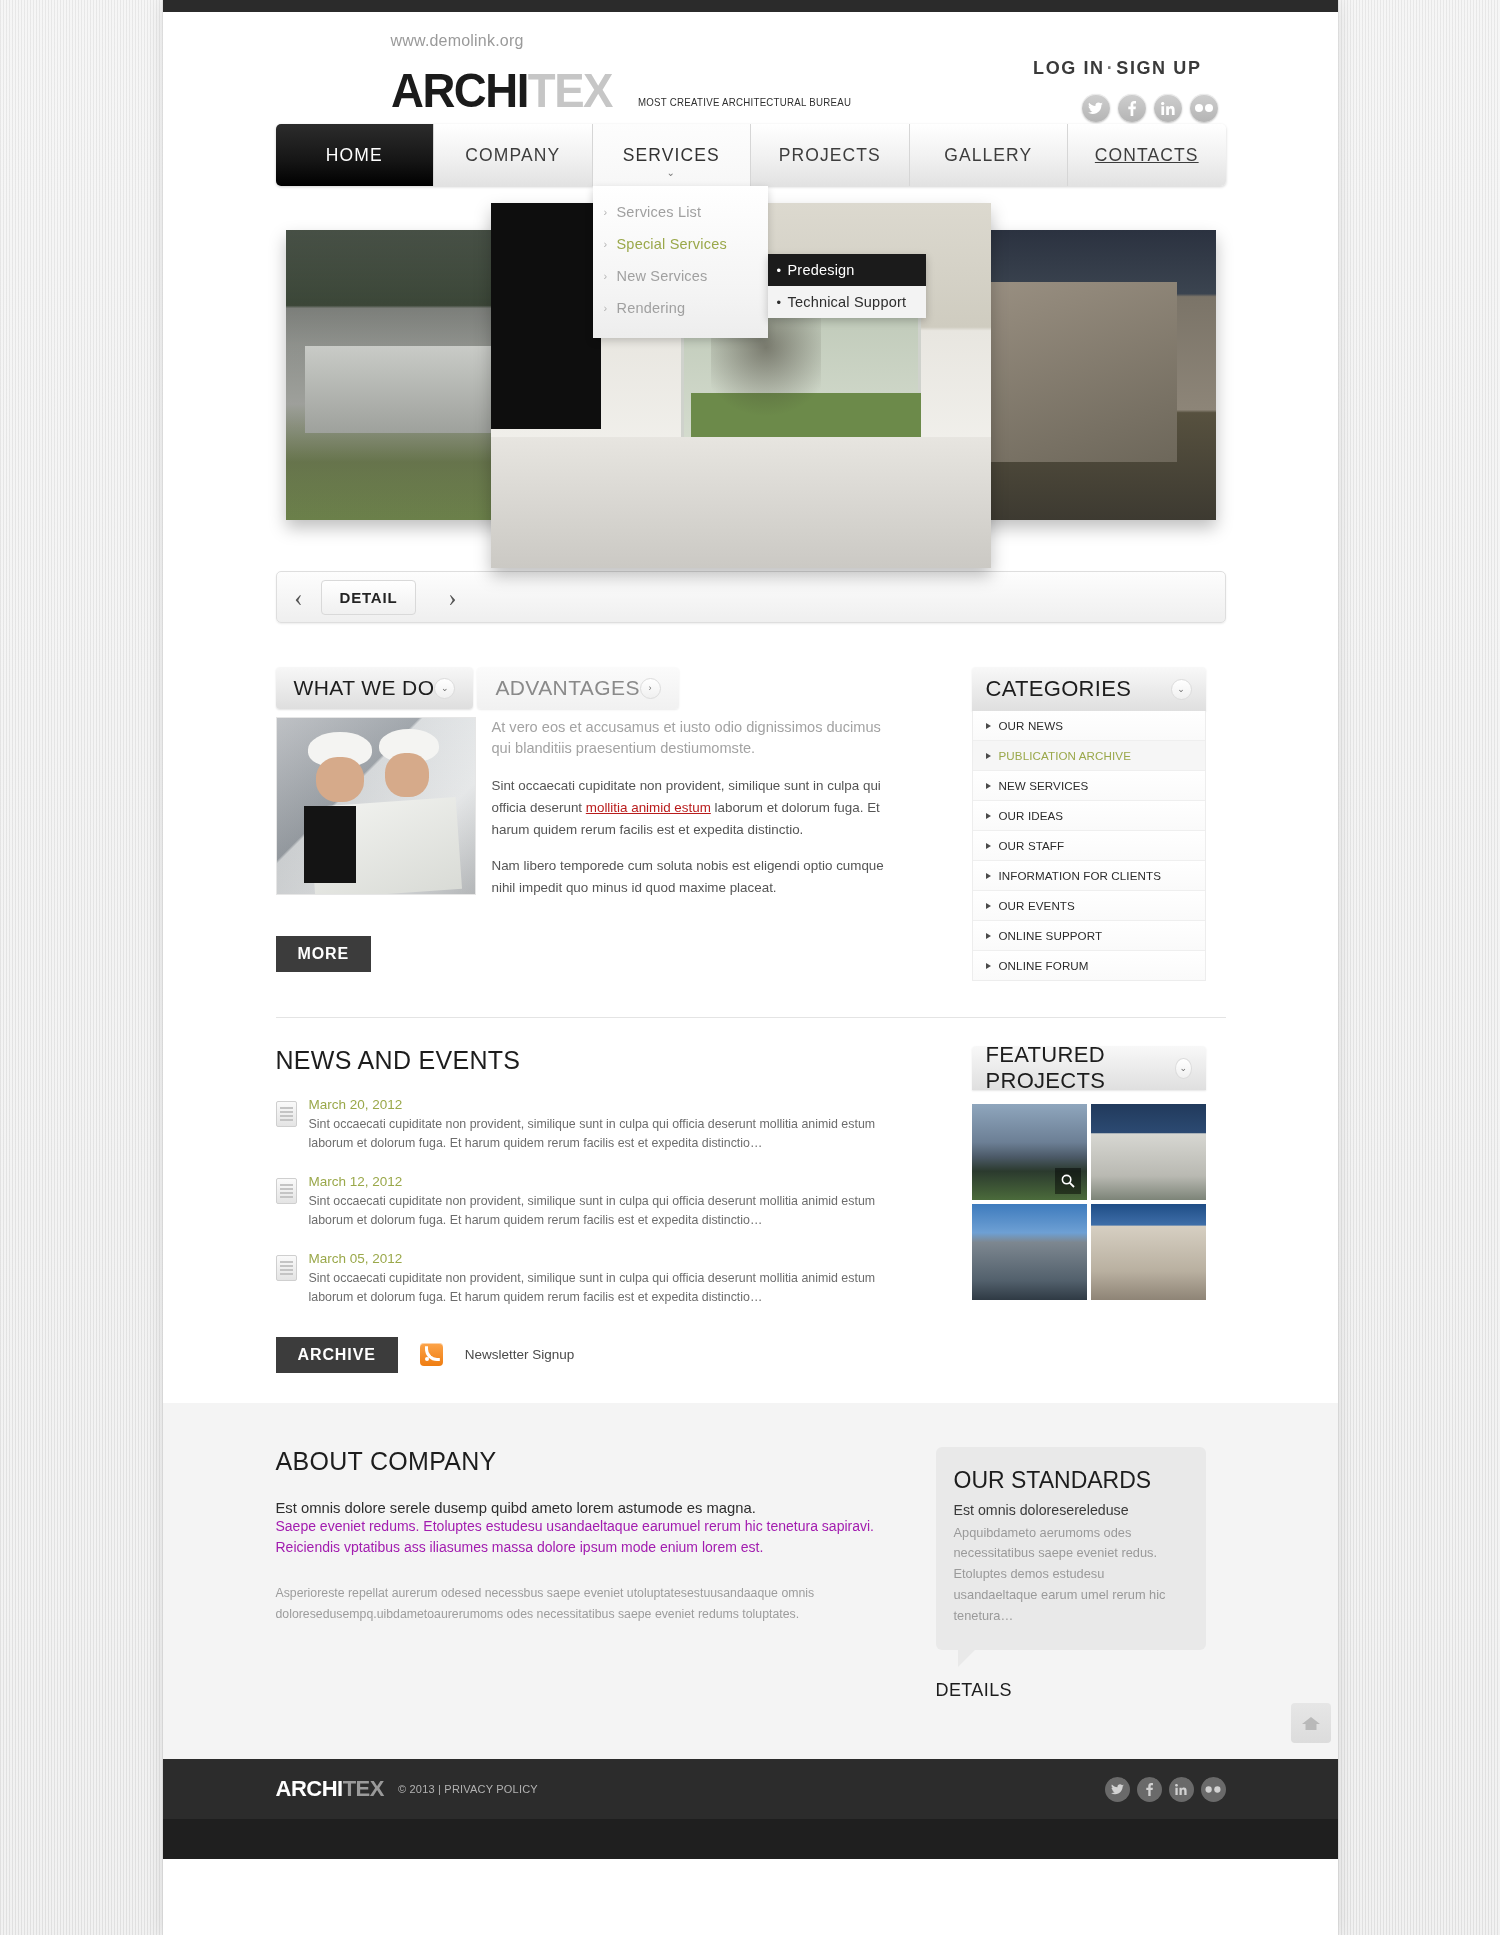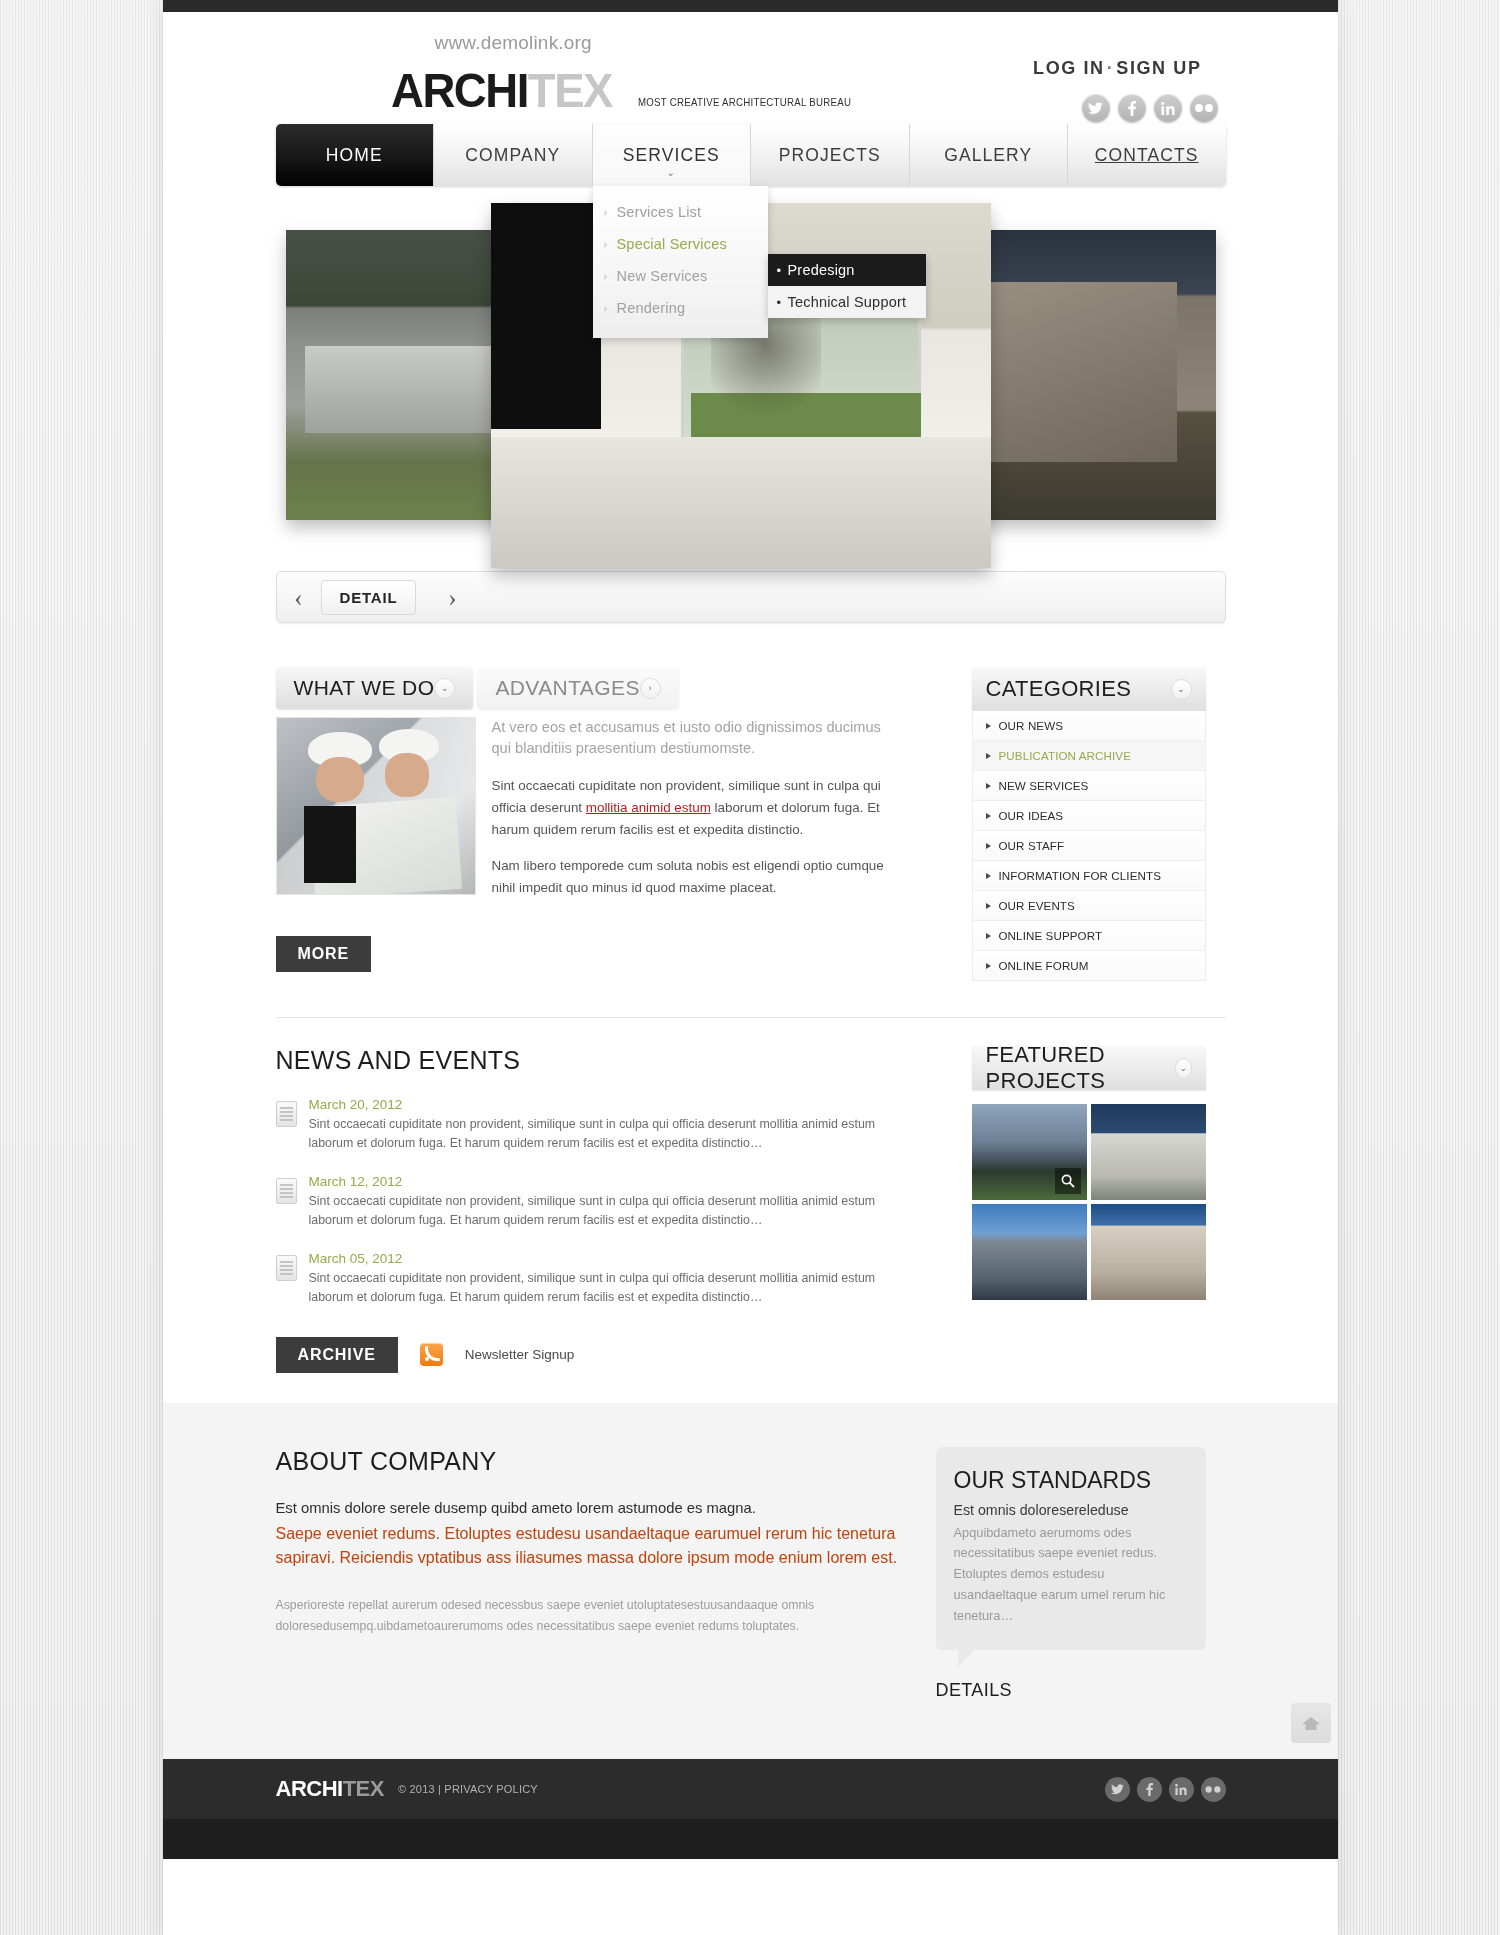--- a/index.html
+++ b/index.html
@@ -27,21 +27,21 @@
   .topbar {
     height: 12px;
     background: #2b2b2b;
   }
   .inner { width: 950px; margin: 0 auto; position: relative; }
 
   
   .header { position: relative; height: 112px; }
   .demolink {
     position: absolute; left: 115px; top: 20px;
-    font-size: 19px; color: #9a9a9a; letter-spacing: 0.2px; margin-left: 44px;
+    font-size: 16px; color: #9a9a9a; letter-spacing: 0.2px;
   }
   .auth {
     position: absolute; right: 24px; top: 46px;
     font-size: 18px; color: #3a3a3a; letter-spacing: 1.6px;
     font-weight: bold; font-stretch: condensed;
   }
   .auth a { color: #3a3a3a; text-decoration: none; }
   .auth .sep { color: #777; padding: 0 2px; }
   .social { position: absolute; right: 8px; top: 82px; display: flex; gap: 8px; }
   .soc {
@@ -372,21 +372,21 @@
     background: rgba(0,0,0,.45); display: flex; align-items: center; justify-content: center;
   }
   .fp-thumb .zoom svg { display:block; }
 
   
   .about-band { margin-top: 30px; background: #f4f4f4; padding: 44px 0 58px 0; position: relative; }
   .about-row { width: 950px; margin: 0 auto; display: flex; gap: 38px; }
   .about-main { width: 622px; }
   .about-side { width: 270px; position: relative; }
   .about-lead { font-size: 14.8px; color: #2d2d2d; margin-top: 24px; }
-  .about-small { font-size: 16px; line-height: 1.55; color: #c2410c; margin-top: 6px; }
+  .about-small { font-size: 14px; line-height: 1.55; color: #a21caf; }
   .about-small2 { font-size: 12.3px; line-height: 1.7; color: #9d9d9d; margin-top: 24px; }
 
   .bubble {
     background: #e9e9e9; border-radius: 6px; padding: 20px 18px 24px 18px; position: relative;
   }
   .bubble::after {
     content: ""; position: absolute; left: 22px; bottom: -17px;
     border-left: 17px solid #e9e9e9; border-bottom: 17px solid transparent;
   }
   .bubble h3 {

